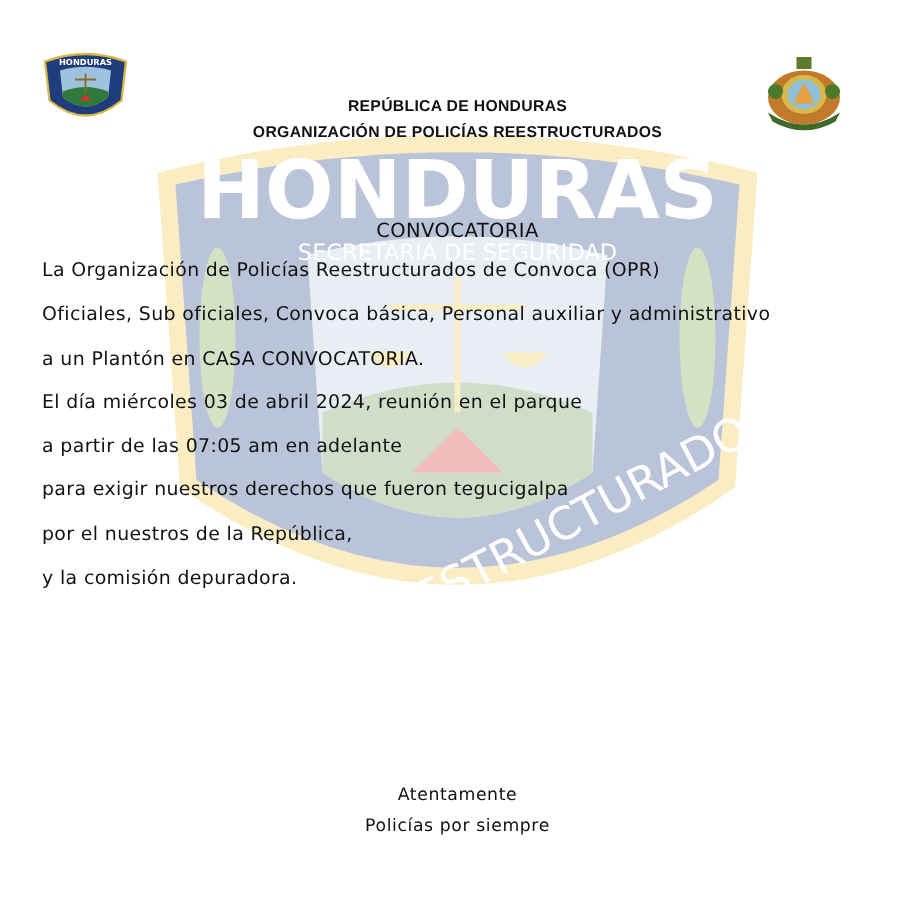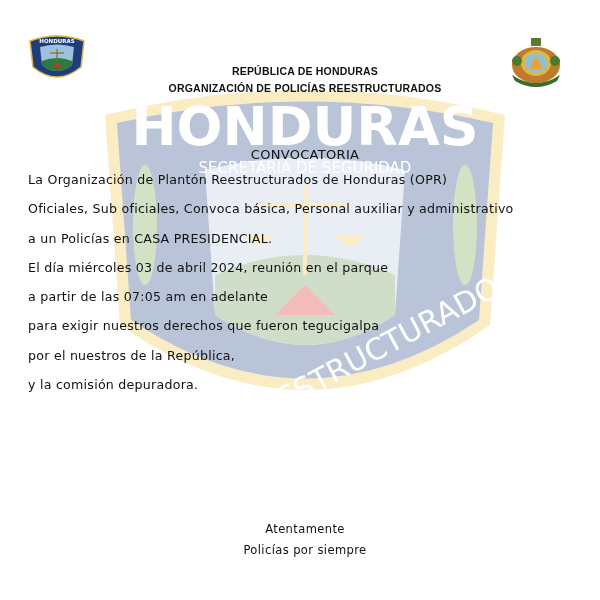--- a/index.html
+++ b/index.html
@@ -60,23 +60,23 @@
   <circle cx="8" cy="26" r="5" fill="#4a7a2a"></circle>
   <circle cx="46" cy="26" r="5" fill="#4a7a2a"></circle>
 </svg>
 
 <div class="hdr hdr1">REPÚBLICA DE HONDURAS</div>
 <div class="hdr hdr2">ORGANIZACIÓN DE POLICÍAS REESTRUCTURADOS</div>
 
 <div class="title">CONVOCATORIA</div>
 
 <div class="body-lines">
-  <div class="line">La Organización de Plantón Reestructurados de Honduras (OPR)</div>
+  <div class="line">La Organización de Policías Reestructurados de Convoca (OPR)</div>
   <div class="line">Oficiales, Sub oficiales, Convoca básica, Personal auxiliar y administrativo</div>
-  <div class="line">a un Policías en CASA PRESIDENCIAL.</div>
+  <div class="line">a un Plantón en CASA CONVOCATORIA.</div>
   <div class="line">El día miércoles 03 de abril 2024, reunión en el parque</div>
   <div class="line">a partir de las 07:05 am en adelante</div>
   <div class="line">para exigir nuestros derechos que fueron tegucigalpa</div>
   <div class="line">por el nuestros de la República,</div>
   <div class="line">y la comisión depuradora.</div>
 </div>
 
 <div class="sig sig1">Atentamente</div>
 <div class="sig sig2">Policías por siempre</div>
 

